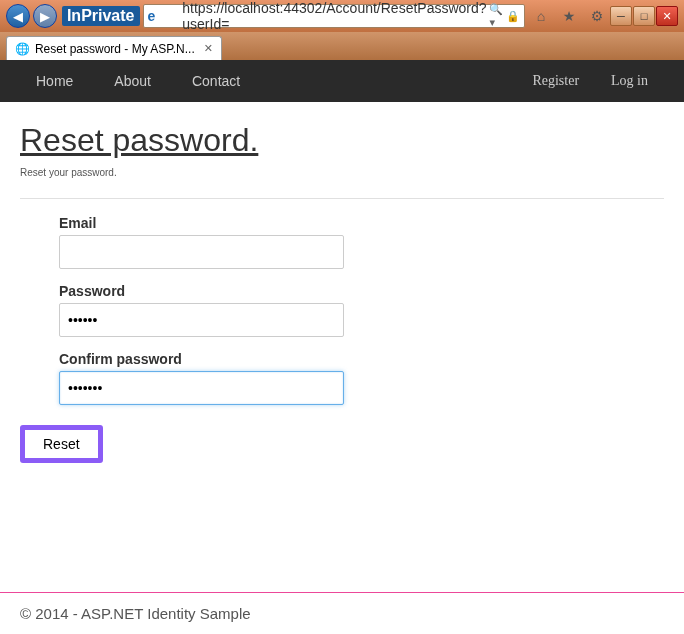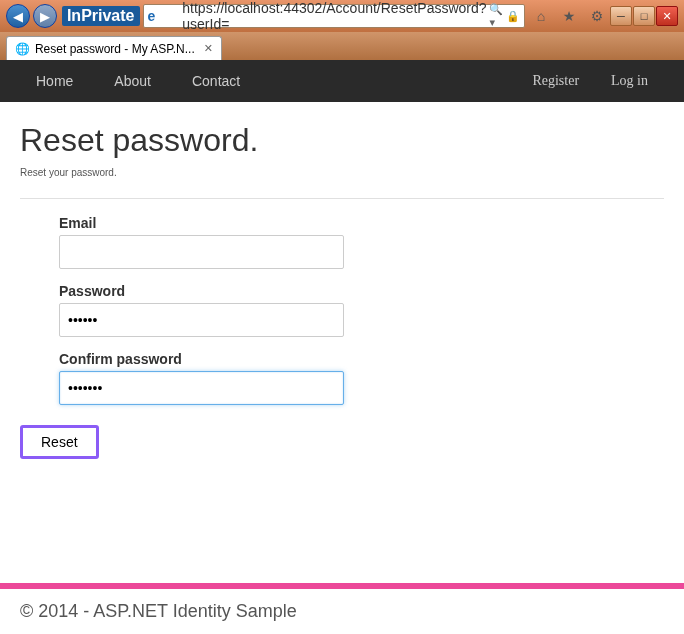--- a/index.html
+++ b/index.html
@@ -106,51 +106,51 @@
       cursor: pointer;
     }
     .nav-right { margin-left: auto; display: flex; gap: 0; font-family: Liberation Serif, serif; }
 
     
     .page-content {
       flex: 1;
       padding: 20px 20px;
       background: white;
     }
-    h1 { font-size: 32px; font-weight: 300; color: #333; margin-bottom: 8px; }
+    h1 { font-size: 32px; font-weight: 300; color: #333; margin-bottom: 8px; text-decoration: underline; }
     .subtitle { font-size: 10px; color: #555; margin-bottom: 20px; }
     hr { border: none; border-top: 1px solid #e0e0e0; margin-bottom: 16px; }
 
     .form-group { margin-bottom: 14px; margin-left: 39px; }
     .form-label { font-weight: bold; font-size: 14px; color: #333; display: block; margin-bottom: 4px; }
     .form-input {
       width: 285px;
       height: 34px;
       border: 1px solid #ccc;
       border-radius: 2px;
       padding: 4px 8px;
       font-size: 14px;
       outline: none;
     }
     .form-input.focused { border-color: #66afe9; box-shadow: inset 0 0 2px rgba(102,175,233,0.4), 0 0 4px rgba(102,175,233,0.5); }
 
     .reset-btn {
       background: white;
-      border: 3px solid #8b5cf6;
+      border: 5px solid #8b5cf6;
       border-radius: 3px;
       padding: 6px 18px;
       font-size: 14px;
       cursor: pointer;
       margin-top: 6px;
     }
 
     .footer-bar {
       padding: 12px 20px;
-      border-top: 6px solid #ec4899;
-      font-size: 18px;
+      border-top: 1px solid #ec4899;
+      font-size: 15px;
       color: #555;
       background: white;
     }
 
     .title-bar-row {
       width: 100%;
       height: 32px;
       background: linear-gradient(to bottom, #e8956a, #c07040);
       display: flex;
       align-items: center;

